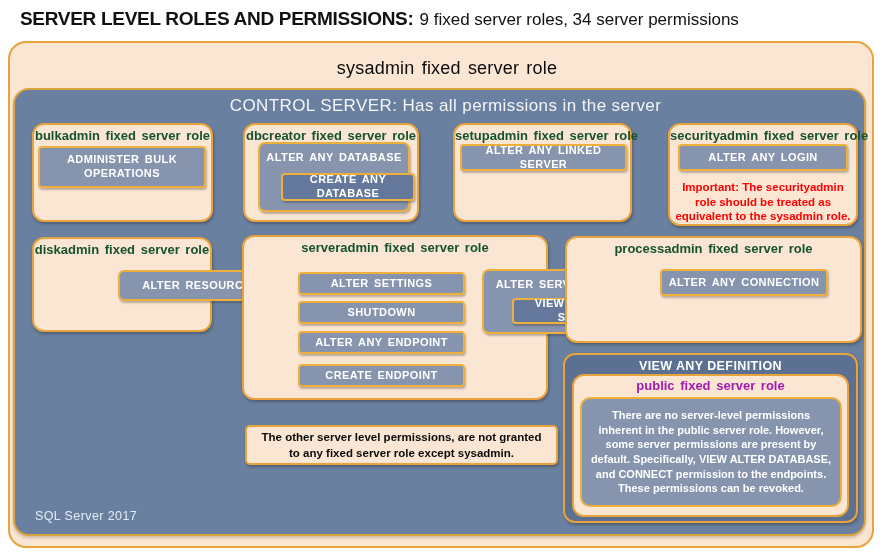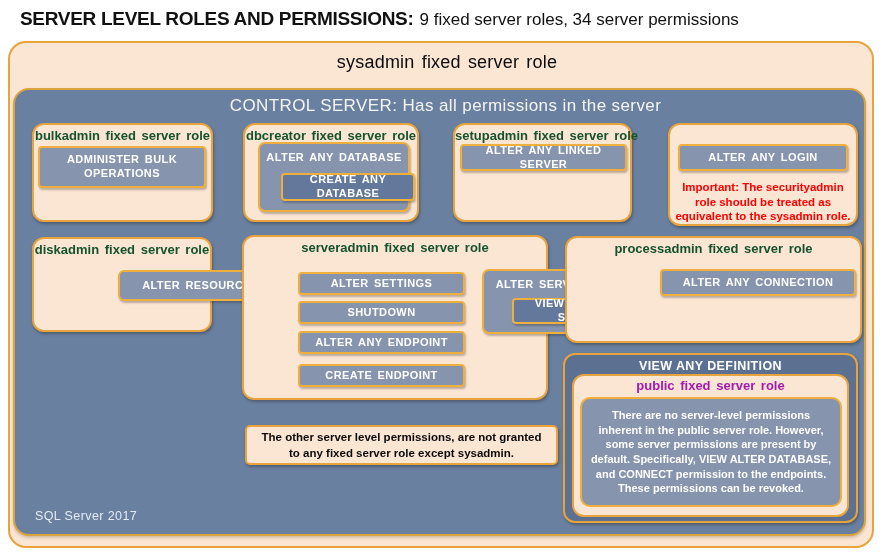--- a/index.html
+++ b/index.html
@@ -9,21 +9,21 @@
   *{box-sizing:border-box; margin:0; padding:0;}
   body{width:883px; height:558px; background:#ffffff; font-family:"Liberation Sans", sans-serif; overflow:hidden;}
   .canvas{position:relative; width:883px; height:558px; background:#ffffff;}
 
   .page-title{position:absolute; left:20px; top:8px; white-space:nowrap; color:#111;}
   .page-title .t-bold{font-size:19px; font-weight:bold; letter-spacing:-0.3px;}
   .page-title .t-rest{font-size:17px; font-weight:normal; margin-left:6px;}
 
   .outer{position:absolute; left:8px; top:41px; width:866px; height:507px;
          background:var(--peach); border:2px solid var(--orange); border-radius:18px;}
-  .sys-title{position:absolute; left:0; right:0; top:9px; text-align:center;
+  .sys-title{position:absolute; left:0; right:0; top:15px; text-align:center;
              font-size:18px; color:#0b0b0b; letter-spacing:0.2px; word-spacing:2px;padding-left:12px;}
 
   .control{position:absolute; left:3px; top:45px; width:853px; height:448px;
            background:var(--blue); border:2px solid #D9A43E; border-radius:16px;
            box-shadow:0 2px 3px rgba(90,70,30,0.25);}
   .control-title{position:absolute; left:12px; right:0; top:6px; text-align:center;
                  font-size:17px; color:#F4F4F4; letter-spacing:0.4px;}
 
   .role-box{position:absolute; background:var(--peach); border:2px solid var(--orange);
             border-radius:12px; box-shadow:1px 2px 3px rgba(30,30,30,0.35);}
@@ -89,20 +89,21 @@
           <div class="chip chip-dark chip-nested" style="width:134px; height:28px;">CREATE ANY DATABASE</div>
         </div>
       </div>
 
       <div class="role-box" style="left:438px; top:33px; width:179px; height:99px;">
         <div class="role-title">setupadmin fixed server role</div>
         <div class="chip" style="left:5px; top:19px; width:167px; height:27px;">ALTER ANY LINKED SERVER</div>
       </div>
 
       <div class="role-box" style="left:653px; top:33px; width:190px; height:103px;">
+        <div class="role-title">securityadmin fixed server role</div>
         <div class="chip" style="left:8px; top:19px; width:170px; height:27px;">ALTER ANY LOGIN</div>
         <div class="warning">Important: The securityadmin role should be treated as equivalent to the sysadmin role.</div>
       </div>
 
       <div class="role-box" style="left:17px; top:147px; width:180px; height:95px;">
         <div class="role-title">diskadmin fixed server role</div>
       </div>
       <div class="chip" style="left:103px; top:180px; width:165px; height:31px; border-radius:6px;">ALTER RESOURCES</div>
 
       <div class="role-box" style="left:227px; top:145px; width:306px; height:165px;padding-left:9px;">
@@ -113,21 +114,21 @@
         <div class="chip" style="left:54px; top:127px; width:167px; height:23px;">CREATE ENDPOINT</div>
       </div>
 
       <div class="chip chip-stack" style="left:467px; top:179px; width:160px; height:65px;">
         <div>ALTER SERVER STATE</div>
         <div class="chip chip-dark chip-nested" style="width:128px; height:26px; margin-top:6px;">VIEW SERVER STATE</div>
       </div>
 
       <div class="role-box" style="left:550px; top:146px; width:297px; height:107px;">
         <div class="role-title">processadmin fixed server role</div>
-        <div class="chip" style="left:93px; top:31px; width:196px; height:27px;">ALTER ANY CONNECTION</div>
+        <div class="chip" style="left:93px; top:31px; width:168px; height:27px;">ALTER ANY CONNECTION</div>
       </div>
 
       <div class="note-box" style="left:230px; top:335px; width:313px; height:40px;">The other server level permissions, are not granted to any fixed server role except sysadmin.</div>
 
       <div class="view-box" style="left:548px; top:263px; width:295px; height:170px;">
         <div class="view-title">VIEW ANY DEFINITION</div>
         <div class="public-box">
           <div class="public-title">public fixed server role</div>
           <div class="public-text">There are no server-level permissions inherent in the public server role. However, some server permissions are present by default. Specifically, VIEW ALTER DATABASE, and CONNECT permission to the endpoints. These permissions can be revoked.</div>
         </div>

